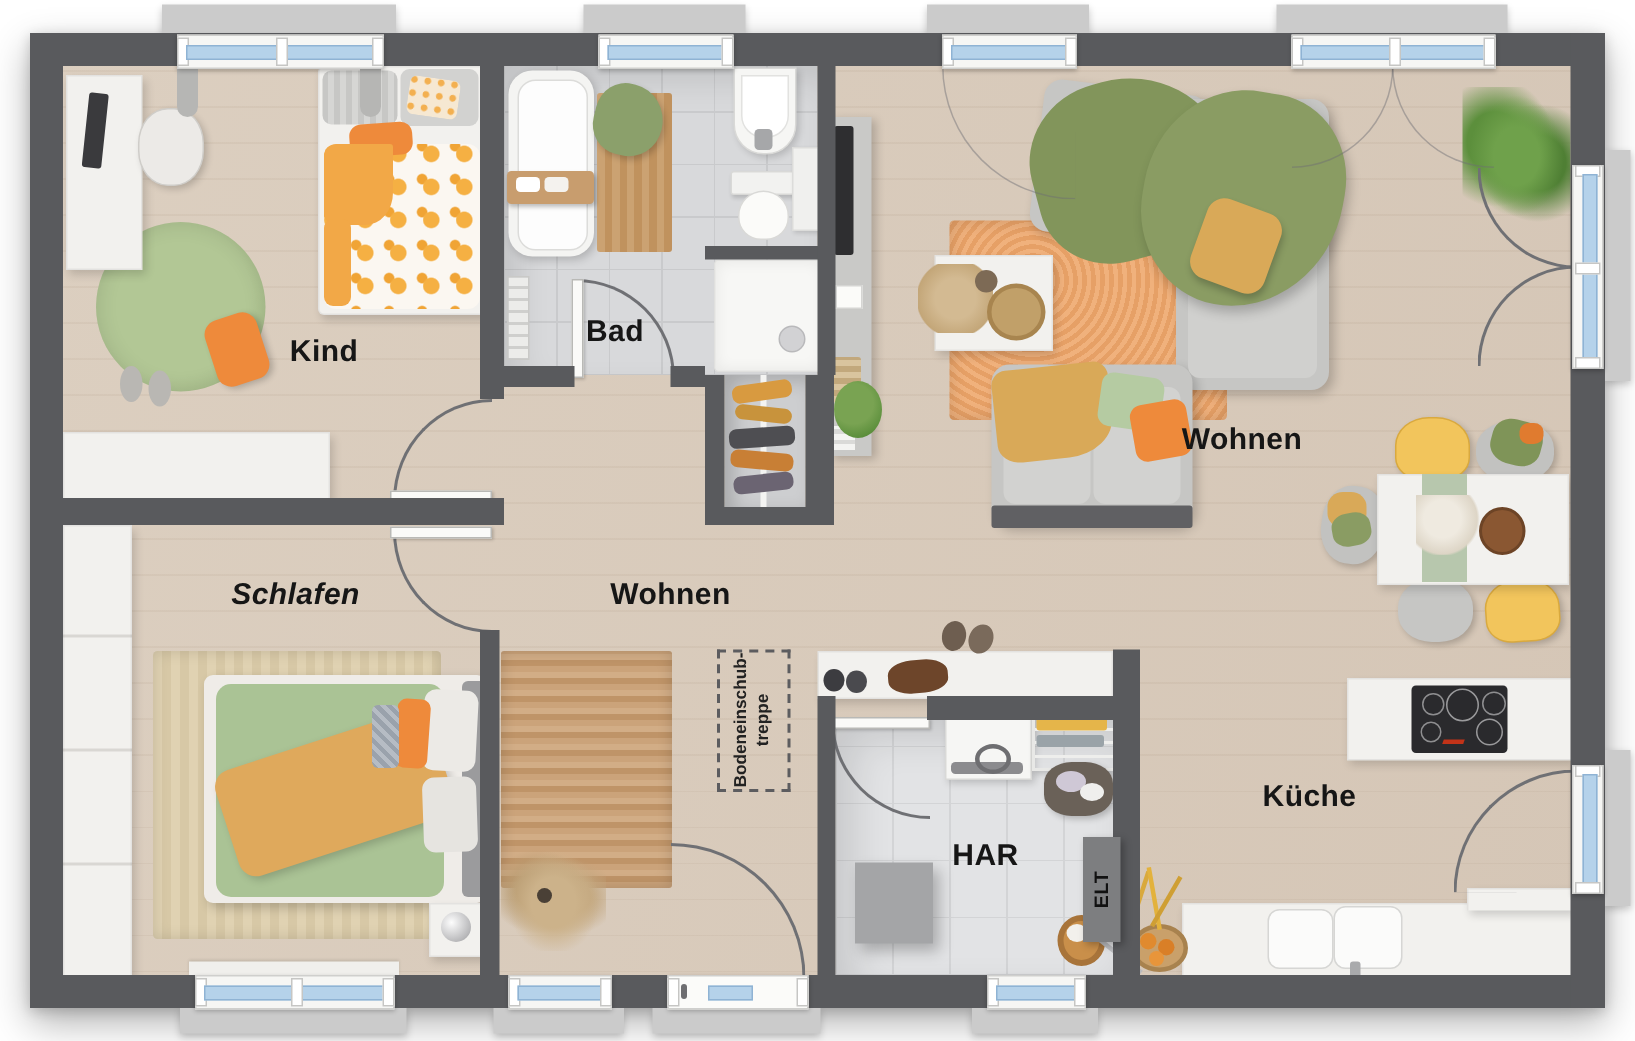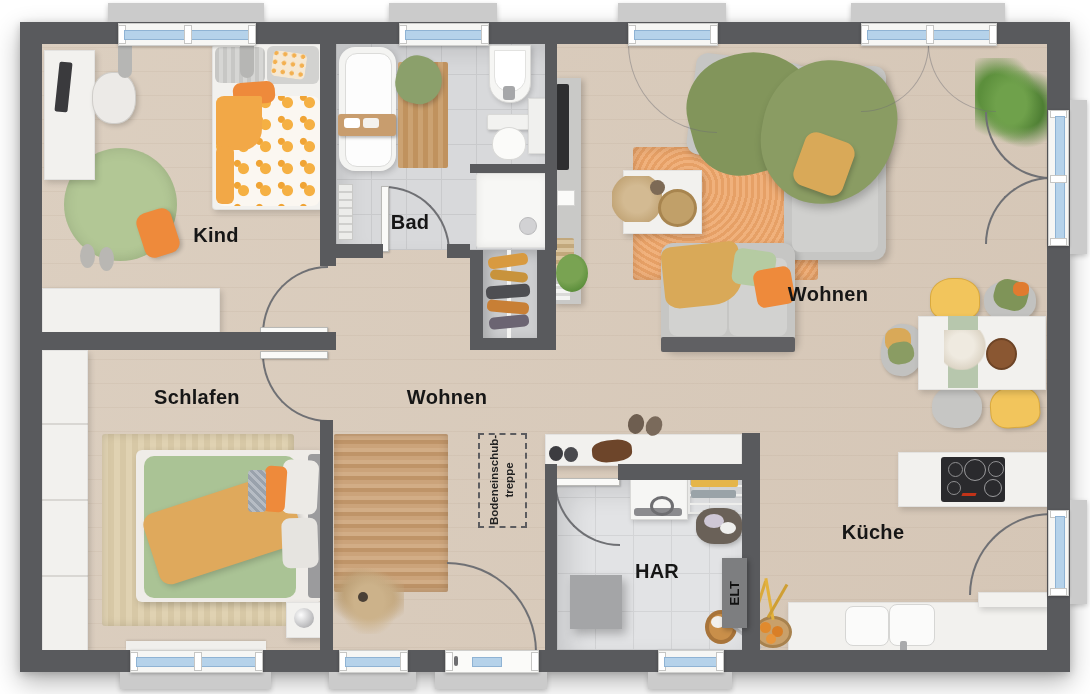--- a/index.html
+++ b/index.html
@@ -329,18 +329,18 @@
   </div>
   <div class="winv" style="left:1048px;top:510px;width:19px;height:84px;">
     <i class="cap" style="top:-1px;"></i>
       <b class="glass"></b>
       <i class="cap" style="bottom:-1px;"></i>
   </div>
 
   <div class="lbl" style="left:216px;top:235px;">Kind</div>
   <div class="lbl" style="left:410px;top:222px;">Bad</div>
   <div class="lbl" style="left:828px;top:294px;">Wohnen</div>
-  <div class="lbl" style="left:197px;top:397px;">Schlafen</div>
+  <div class="lbl" style="left:197px;top:397px;font-style:italic;">Schlafen</div>
   <div class="lbl" style="left:447px;top:397px;">Wohnen</div>
   <div class="lbl" style="left:657px;top:571px;">HAR</div>
   <div class="lbl" style="left:873px;top:532px;">Küche</div>
 
 </div>
 
 </body></html>

